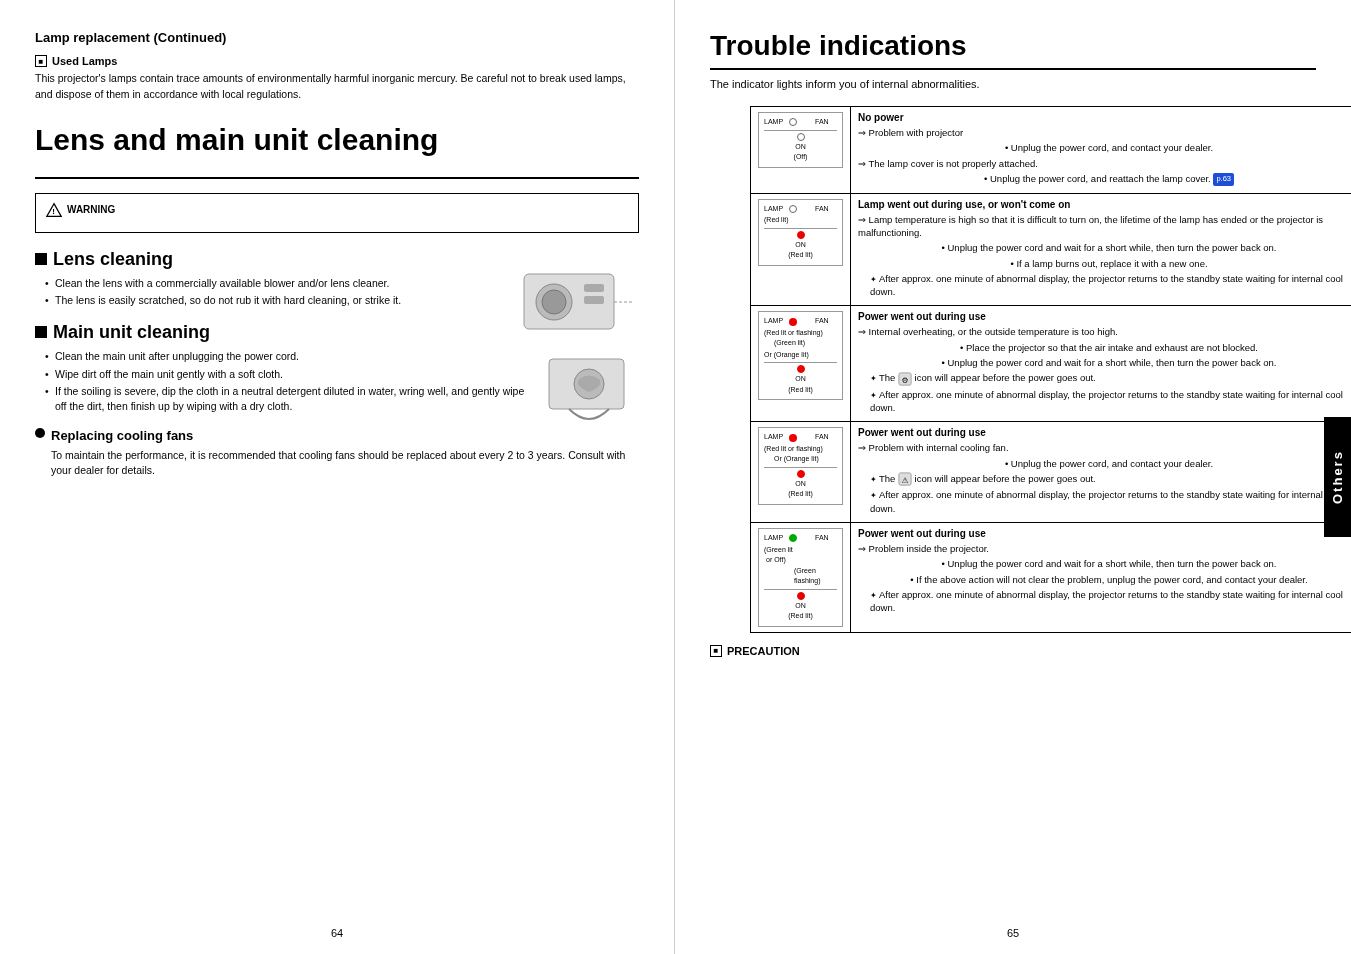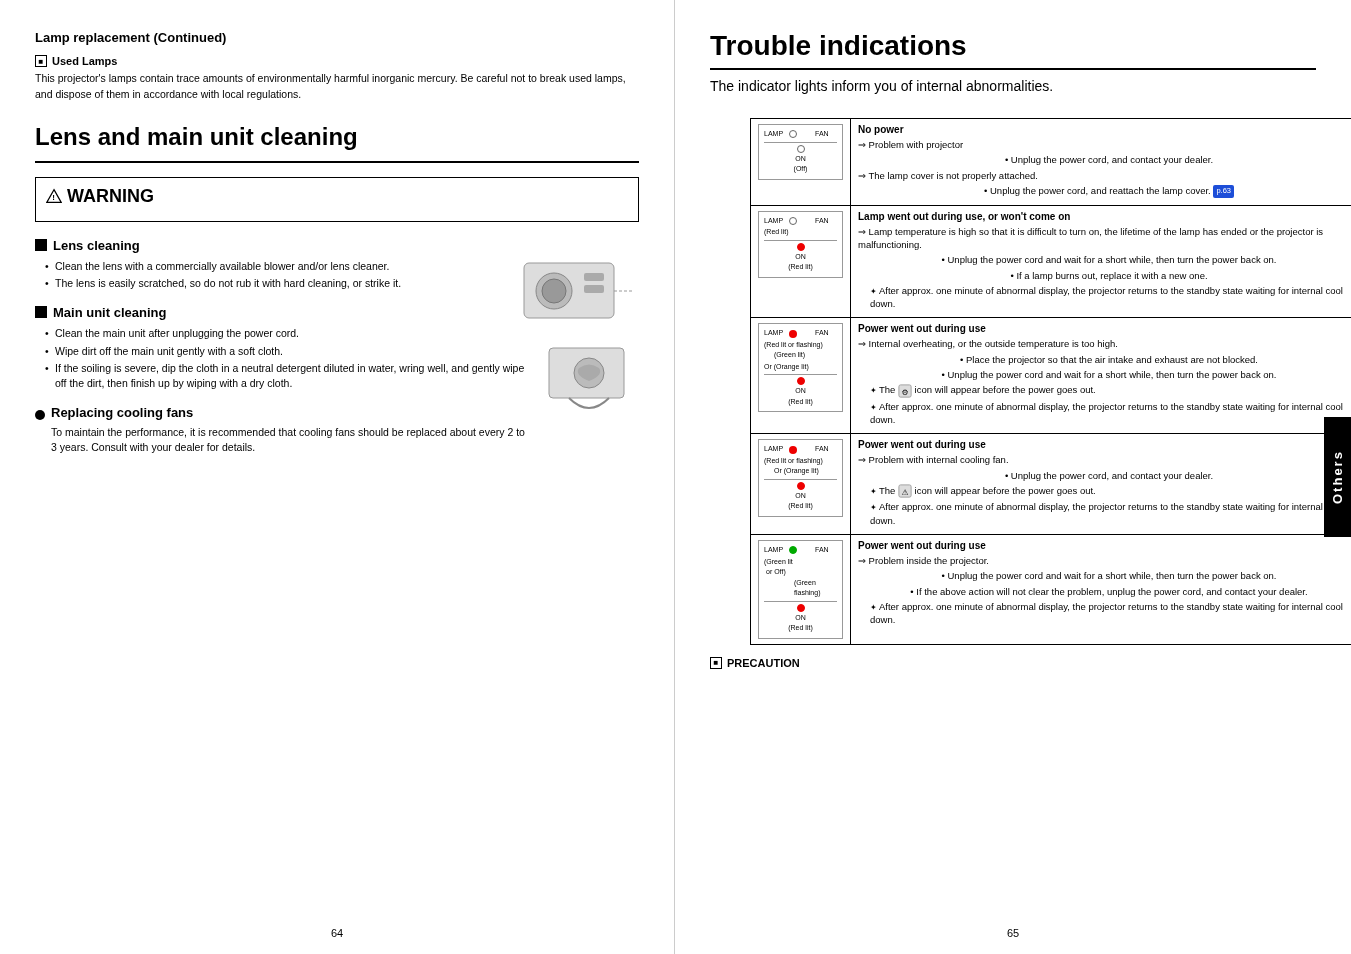--- a/index.html
+++ b/index.html
@@ -73,29 +73,29 @@
       height: 16px;
       display: inline-block;
     }
 
     .warning-text {
       font-size: 10.5px;
       line-height: 1.4;
     }
 
     .big-section-title {
-      font-size: 24px;
+      font-size: 30px;
       font-weight: bold;
       margin: 20px 0 14px 0;
       border-bottom: 2px solid #000;
-      padding-bottom: 10px;
+      padding-bottom: 20px;
     }
 
     .black-square-title {
-      font-size: 13px;
+      font-size: 18px;
       font-weight: bold;
       display: flex;
       align-items: center;
       gap: 6px;
       margin-bottom: 6px;
       margin-top: 14px;
     }
 
     .black-square {
       width: 12px;
@@ -121,21 +121,21 @@
     .bullet-list li::before {
       content: '•';
       position: absolute;
       left: 0;
     }
 
     .circle-bullet-title {
       font-size: 13px;
       font-weight: bold;
       display: flex;
-      align-items: flex-end;
+      align-items: flex-start;
       gap: 6px;
       margin-bottom: 5px;
       margin-top: 14px;
     }
 
     .circle-bullet {
       width: 10px;
       height: 10px;
       border-radius: 50%;
       background: #000;
@@ -160,22 +160,22 @@
     
     .right-title {
       font-size: 28px;
       font-weight: bold;
       border-bottom: 2px solid #000;
       padding-bottom: 6px;
       margin-bottom: 8px;
     }
 
     .intro-text {
-      font-size: 14px;
-      margin-bottom: 24px;
+      font-size: 11px;
+      margin-bottom: 16px;
     }
 
     .trouble-table {
       width: 100%;
       border-collapse: collapse;
       font-size: 9.5px;
       margin-bottom: 12px;
       margin-left: 40px;
     }
 
@@ -344,21 +344,21 @@
   </div>
 
   <div class="big-section-title">Lens and main unit cleaning</div>
 
   <div class="warning-box">
     <div class="warning-title">
       <svg class="warning-triangle" viewBox="0 0 20 18" width="18" height="16">
         <polygon points="10,1 19,17 1,17" fill="none" stroke="#000" stroke-width="1.5"></polygon>
         <text x="9.5" y="14.5" text-anchor="middle" font-size="10" font-weight="bold">!</text>
       </svg>
-      <span style="font-size:18px;text-align:center;">WARNING</span>
+      <span style="font-size:10px;text-align:center;">WARNING</span>
     </div>
   </div>
 
   <svg class="img-placeholder-projector" viewBox="0 0 120 90" xmlns="http://www.w3.org/2000/svg">
     <rect x="5" y="20" width="90" height="55" rx="5" fill="#ddd" stroke="#999" stroke-width="1"></rect>
     <ellipse cx="35" cy="48" rx="18" ry="18" fill="#bbb" stroke="#888" stroke-width="1"></ellipse>
     <ellipse cx="35" cy="48" rx="12" ry="12" fill="#999" stroke="#777" stroke-width="1"></ellipse>
     <rect x="65" y="30" width="20" height="8" rx="2" fill="#aaa"></rect>
     <rect x="65" y="42" width="20" height="8" rx="2" fill="#aaa"></rect>
     <line x1="95" y1="48" x2="115" y2="48" stroke="#999" stroke-width="1" stroke-dasharray="3,2"></line>

